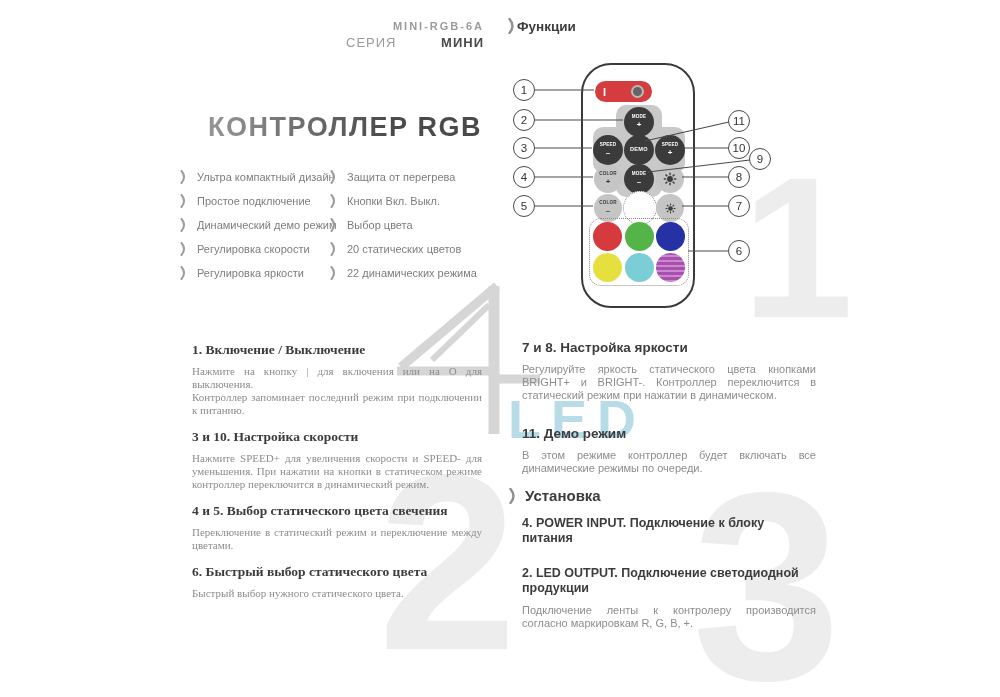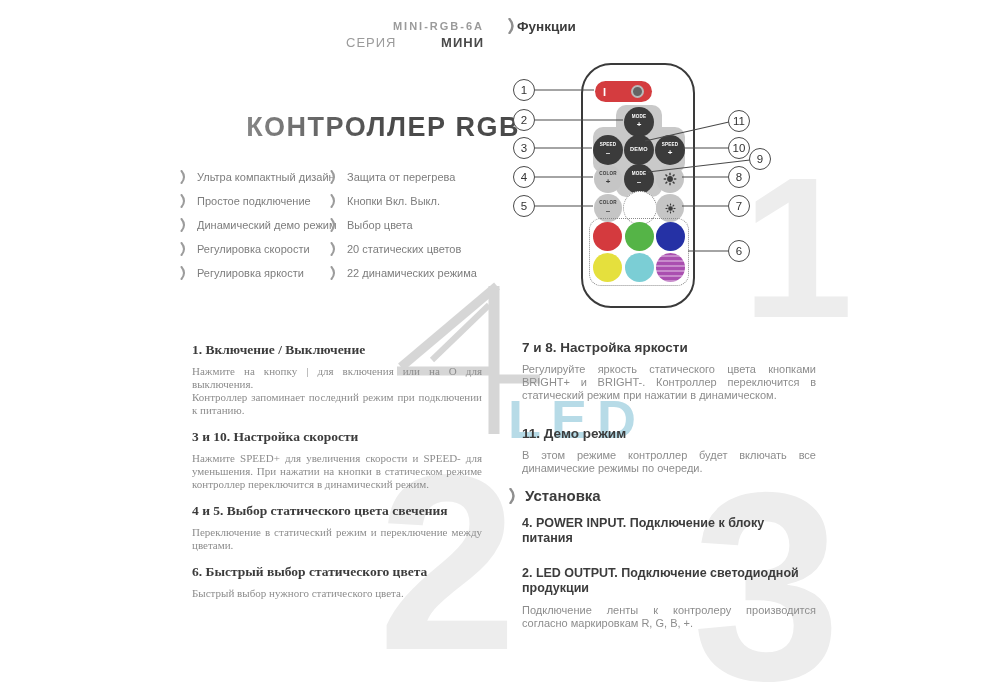--- a/index.html
+++ b/index.html
@@ -20,21 +20,21 @@
   .model-block { position:absolute; left:304px; top:20px; width:180px; text-align:right; z-index:2; }
   .model-line { font-size:11px; letter-spacing:2px; color:#9b9b9b; font-weight:bold; }
   .series-line { font-size:13px; letter-spacing:1px; margin-top:3px; }
   .series-label { color:#9b9b9b; }
   .series-value { color:#4a4a4a; font-weight:bold;padding-left:40px; }
   .fn-head { position:absolute; left:508px; top:18px; display:flex; align-items:center; z-index:2; }
   .fn-head .t, .install-title .t { font-size:13.5px; font-weight:bold; color:#3c3c3c; }
 
   
   .page-title {
-    position:absolute; left:170px; top:112px; width:350px; text-align:right; z-index:2;
+    position:absolute; left:170px; top:112px; width:350px; text-align:center; z-index:2;
     font-size:27px; font-weight:bold; letter-spacing:1.5px;
     background:linear-gradient(90deg,#a6a6a6 0%,#4a4a4a 62%);
     -webkit-background-clip:text; background-clip:text; color:transparent;
   }
 
   
   .features { position:absolute; top:170px; z-index:2; }
   .features.fl { left:180px; } .features.fr { left:330px; }
   .feat-row { display:flex; align-items:center; gap:9px; height:14px; margin-bottom:10px; white-space:nowrap; }
   .feat-row span { font-size:11px; color:#7d7d7d; }

